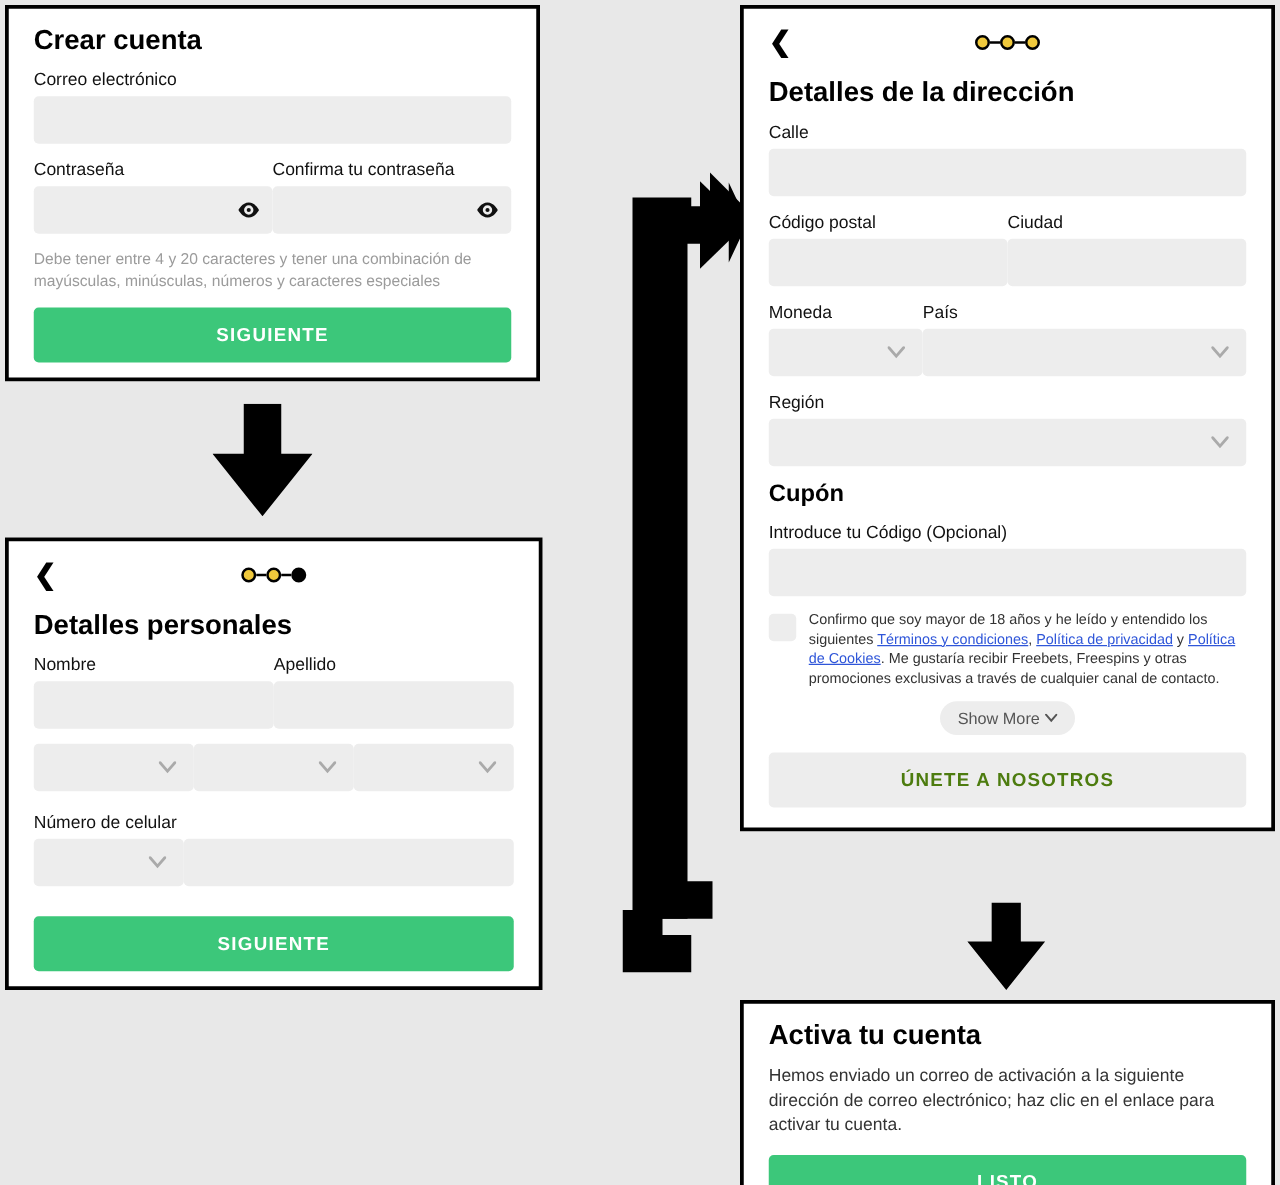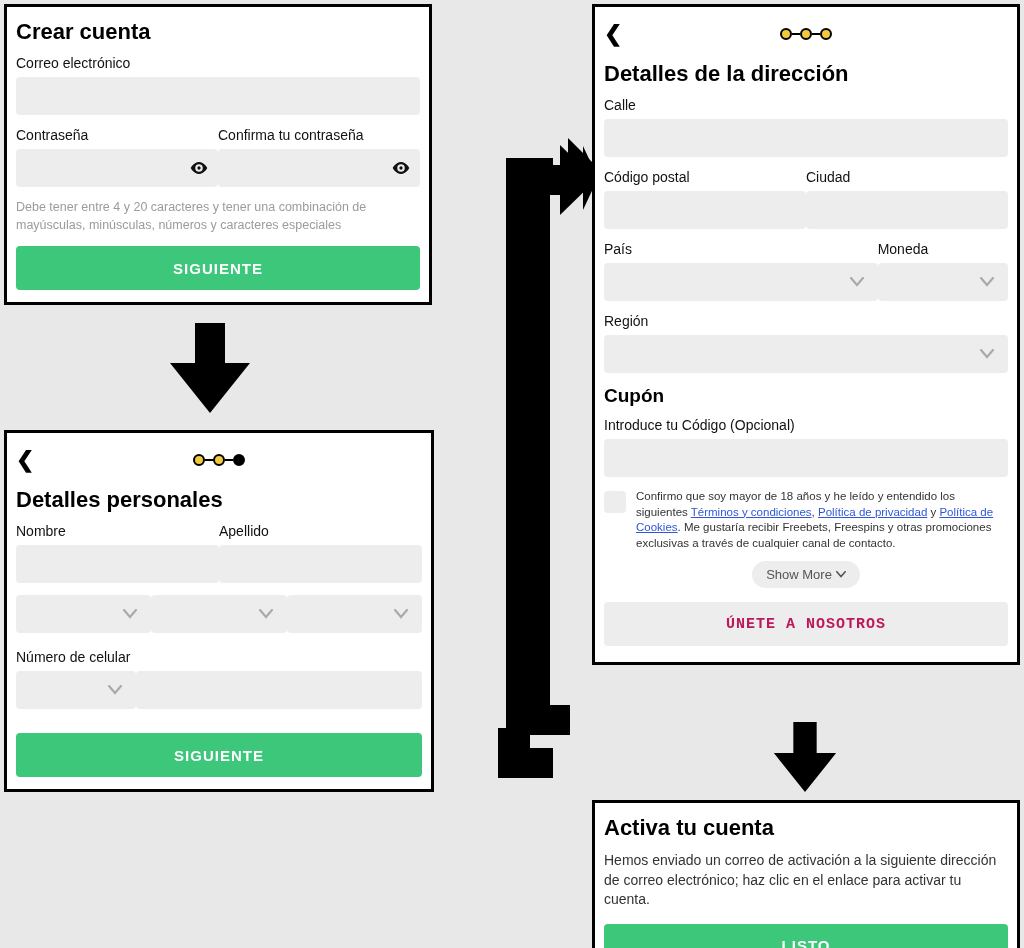--- a/index.html
+++ b/index.html
@@ -7,21 +7,21 @@
     background: #e8e8e8;
     font-family: Arial, Helvetica, sans-serif;
     width: 1024px;
     height: 948px;
     position: relative;
   }
   .panel {
     position: absolute;
     background: #fff;
     border: 3px solid #000;
-    padding: 12px 9px;
+    padding: 12px 20px;
   }
   .title { font-size: 22px; font-weight: 700; margin-bottom: 10px; }
   .subtitle { font-size: 19px; font-weight: 700; margin-bottom: 10px; margin-top: 6px; }
   .label { font-size: 14px; color: #111; margin-bottom: 6px; }
   .field {
     background: #ededed;
     border-radius: 4px;
     height: 38px;
     width: 100%;
     position: relative;
@@ -38,22 +38,21 @@
     border-radius: 4px;
     height: 44px;
     font-size: 15px;
     font-weight: 700;
     letter-spacing: 1px;
     cursor: pointer;
     text-transform: uppercase;
   }
   .btn-disabled {
     background: #ededed;
-    color: #be185d;
-    font-family: Liberation Mono, monospace;
+    color: #4d7c0f;
   }
   .eye {
     position: absolute;
     right: 10px;
     top: 50%;
     transform: translateY(-50%);
     width: 18px;
     height: 14px;
   }
   .chev-down {
@@ -207,30 +206,30 @@
     <div class="col">
       <div class="label">Código postal</div>
       <div class="field"></div>
     </div>
     <div class="col">
       <div class="label">Ciudad</div>
       <div class="field"></div>
     </div>
   </div>
   <div class="row">
+    <div style="flex:1;">
+      <div class="label">Moneda</div>
+      <div class="field">
+          <svg class="chev-down" viewBox="0 0 14 10">
+            <path d="M1 1 L7 8 L13 1" stroke="#aaa" stroke-width="2.2" fill="none" stroke-linecap="round"></path>
+          </svg>
+        </div>
+    </div>
     <div style="flex:2.1;">
       <div class="label">País</div>
-      <div class="field">
-          <svg class="chev-down" viewBox="0 0 14 10">
-            <path d="M1 1 L7 8 L13 1" stroke="#aaa" stroke-width="2.2" fill="none" stroke-linecap="round"></path>
-          </svg>
-        </div>
-    </div>
-    <div style="flex:1;">
-      <div class="label">Moneda</div>
       <div class="field">
           <svg class="chev-down" viewBox="0 0 14 10">
             <path d="M1 1 L7 8 L13 1" stroke="#aaa" stroke-width="2.2" fill="none" stroke-linecap="round"></path>
           </svg>
         </div>
     </div>
   </div>
   <div class="label">Región</div>
   <div class="field">
       <svg class="chev-down" viewBox="0 0 14 10">

